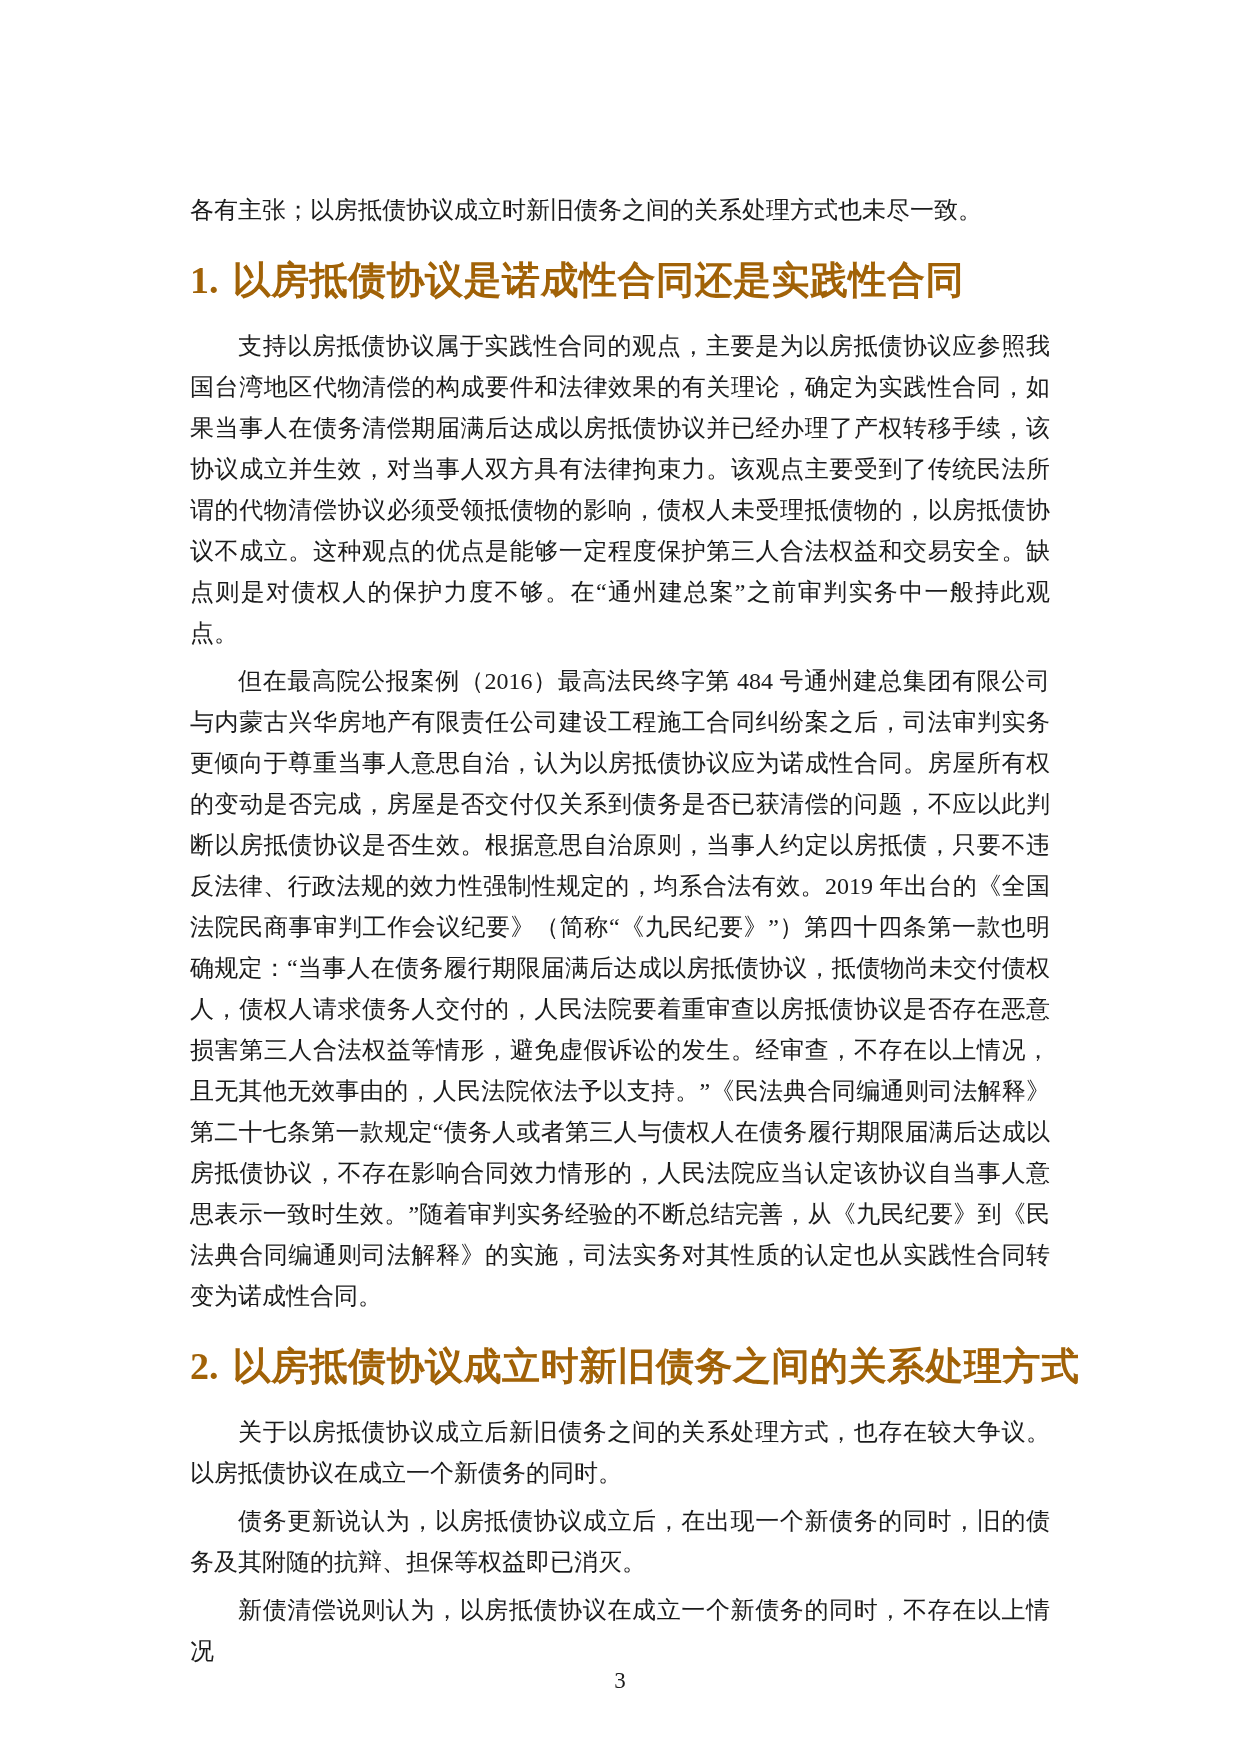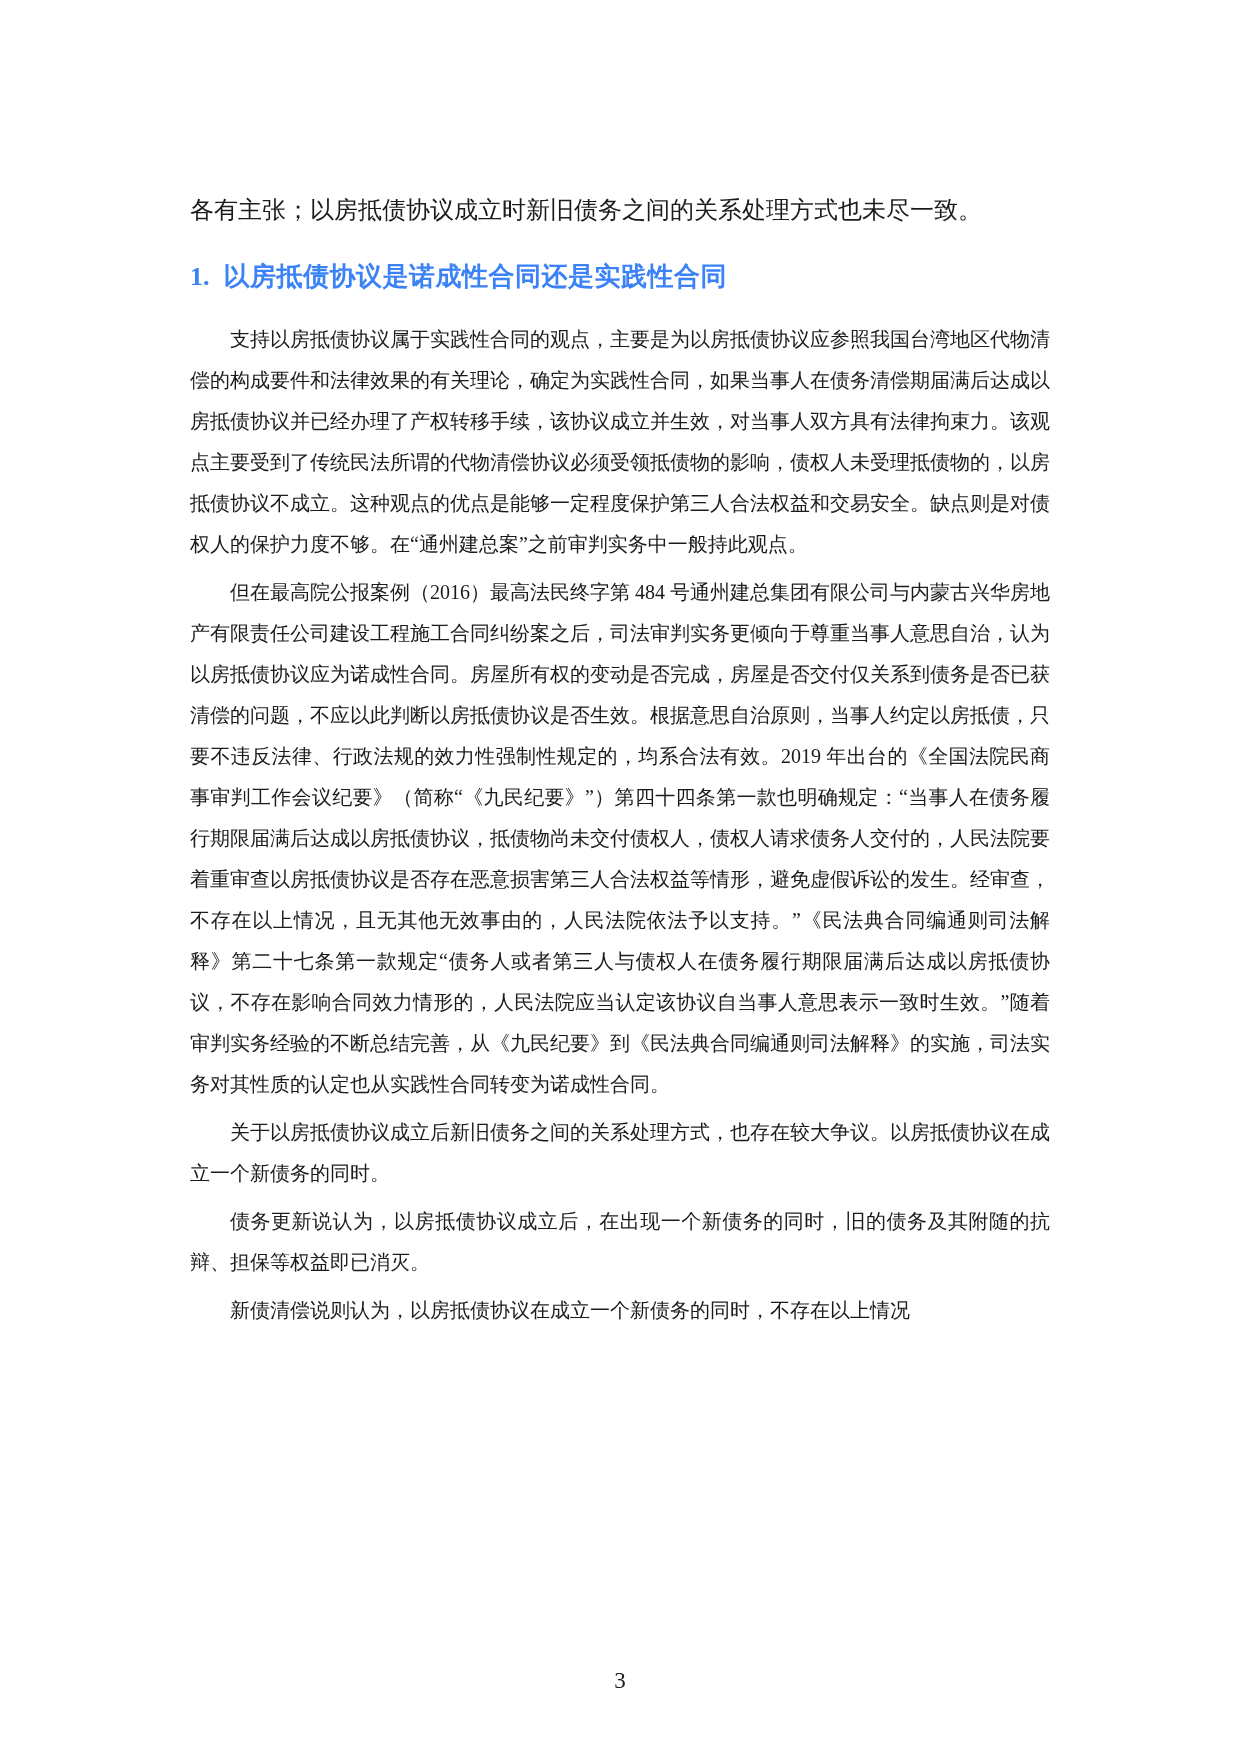--- a/index.html
+++ b/index.html
@@ -26,35 +26,35 @@
   p.cont-line {
     margin: 0;
     font-size: 24px;
     line-height: 41px;
     text-align: justify;
   }
   h2.section-heading {
     margin: 27px 0 24px 0;
     font-family: "Liberation Sans", "DejaVu Sans", sans-serif;
     font-weight: 700;
-    font-size: 26px;
-    line-height: 36px;
-    color: #3b82f6;
+    font-size: 38px;
+    line-height: 44px;
+    color: #a16207;
     letter-spacing: 0.5px;
     white-space: nowrap;
   }
   h2.section-heading .h-num {
     font-family: "Liberation Serif", "DejaVu Serif", serif;
     font-weight: 700;
     margin-right: 14px;
     letter-spacing: 0;
   }
   p.body-par {
     margin: 0 0 7px 0;
-    font-size: 20px;
+    font-size: 24px;
     line-height: 41px;
     text-align: justify;
     text-indent: 2em;
   }
   .page-number {
     position: absolute;
     top: 1626px;
     left: 0;
     width: 100%;
     text-align: center;
@@ -72,20 +72,23 @@
     <p class="cont-line">各有主张；以房抵债协议成立时新旧债务之间的关系处理方式也未尽一致。</p>
 
     <h2 class="section-heading">
       <span class="h-num">1.</span><span>以房抵债协议是诺成性合同还是实践性合同</span>
     </h2>
 
     <p class="body-par">支持以房抵债协议属于实践性合同的观点，主要是为以房抵债协议应参照我国台湾地区代物清偿的构成要件和法律效果的有关理论，确定为实践性合同，如果当事人在债务清偿期届满后达成以房抵债协议并已经办理了产权转移手续，该协议成立并生效，对当事人双方具有法律拘束力。该观点主要受到了传统民法所谓的代物清偿协议必须受领抵债物的影响，债权人未受理抵债物的，以房抵债协议不成立。这种观点的优点是能够一定程度保护第三人合法权益和交易安全。缺点则是对债权人的保护力度不够。在“通州建总案”之前审判实务中一般持此观点。</p>
 
     <p class="body-par">但在最高院公报案例（2016）最高法民终字第 484 号通州建总集团有限公司与内蒙古兴华房地产有限责任公司建设工程施工合同纠纷案之后，司法审判实务更倾向于尊重当事人意思自治，认为以房抵债协议应为诺成性合同。房屋所有权的变动是否完成，房屋是否交付仅关系到债务是否已获清偿的问题，不应以此判断以房抵债协议是否生效。根据意思自治原则，当事人约定以房抵债，只要不违反法律、行政法规的效力性强制性规定的，均系合法有效。2019 年出台的《全国法院民商事审判工作会议纪要》（简称“《九民纪要》”）第四十四条第一款也明确规定：“当事人在债务履行期限届满后达成以房抵债协议，抵债物尚未交付债权人，债权人请求债务人交付的，人民法院要着重审查以房抵债协议是否存在恶意损害第三人合法权益等情形，避免虚假诉讼的发生。经审查，不存在以上情况，且无其他无效事由的，人民法院依法予以支持。”《民法典合同编通则司法解释》第二十七条第一款规定“债务人或者第三人与债权人在债务履行期限届满后达成以房抵债协议，不存在影响合同效力情形的，人民法院应当认定该协议自当事人意思表示一致时生效。”随着审判实务经验的不断总结完善，从《九民纪要》到《民法典合同编通则司法解释》的实施，司法实务对其性质的认定也从实践性合同转变为诺成性合同。</p>
 
+    <h2 class="section-heading">
+      <span class="h-num">2.</span><span>以房抵债协议成立时新旧债务之间的关系处理方式</span>
+    </h2>
 
     <p class="body-par">关于以房抵债协议成立后新旧债务之间的关系处理方式，也存在较大争议。以房抵债协议在成立一个新债务的同时。</p>
 
     <p class="body-par">债务更新说认为，以房抵债协议成立后，在出现一个新债务的同时，旧的债务及其附随的抗辩、担保等权益即已消灭。</p>
 
     <p class="body-par">新债清偿说则认为，以房抵债协议在成立一个新债务的同时，不存在以上情况</p>
 
   </div>
 
   <div class="page-number">3</div>

